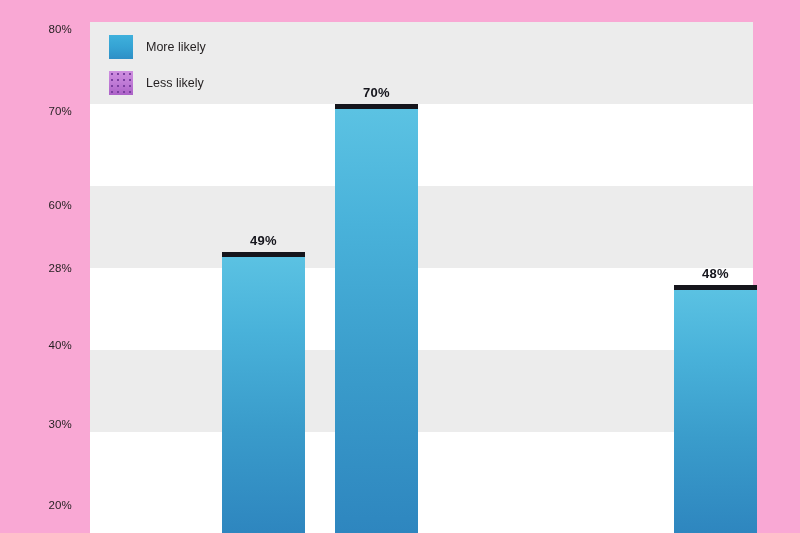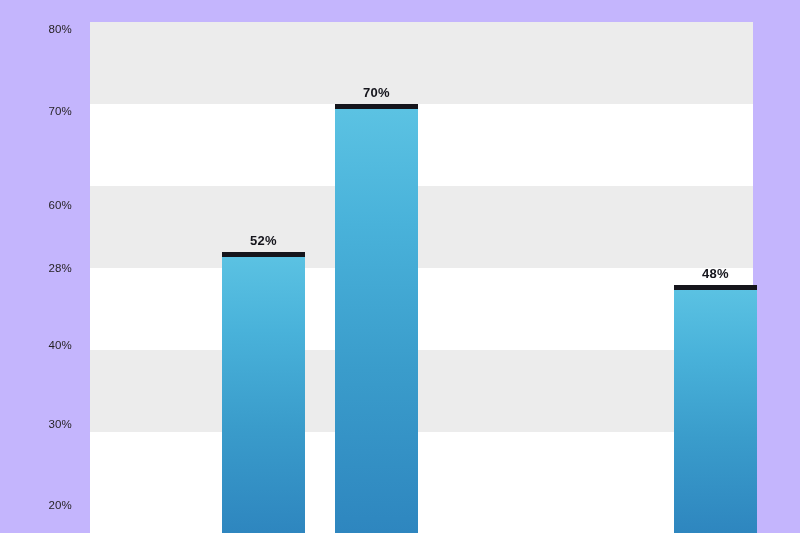--- a/index.html
+++ b/index.html
@@ -11,21 +11,21 @@
     width: 800px;
     height: 533px;
     overflow: hidden;
     font-family: "Liberation Sans", sans-serif;
   }
 
   #chart-root {
     position: relative;
     width: 800px;
     height: 533px;
-    background: #c4b5fd;
+    background: #f9a8d4;
   }
 
   
   #plot-area {
     position: absolute;
     left: 90px;
     top: 22px;
     width: 663px;
     height: 511px;     
     overflow: hidden;
@@ -146,35 +146,45 @@
     <div class="y-tick-label" style="top:505px;">20%</div>
   </div>
 
   <div id="bars-layer" style="position:absolute;left:0;top:0;width:800px;height:533px;">
 
 
     <div class="bar-group" style="left:222px;width:83px;height:533px;">
       <div class="bar" style="height:281px;">
         <div class="bar-cap"></div>
       </div>
-      <div class="bar-value" style="bottom:285px;">52%</div>
+      <div class="bar-value" style="bottom:285px;">49%</div>
     </div>
 
     <div class="bar-group" style="left:335px;width:83px;height:533px;">
       <div class="bar" style="height:429px;">
         <div class="bar-cap"></div>
       </div>
       <div class="bar-value" style="bottom:433px;">70%</div>
     </div>
 
 
 
     <div class="bar-group" style="left:674px;width:83px;height:465px;">
       <div class="bar" style="height:248px;">
         <div class="bar-cap"></div>
       </div>
       <div class="bar-value" style="bottom:252px;">48%</div>
     </div>
 
   </div>
 
+  <div id="legend">
+    <div class="legend-item">
+      <span class="legend-swatch more"></span>
+      <span class="legend-label">More likely</span>
+    </div>
+    <div class="legend-item">
+      <span class="legend-swatch less"></span>
+      <span class="legend-label">Less likely</span>
+    </div>
+  </div>
 
 </div>
 
 </body></html>

